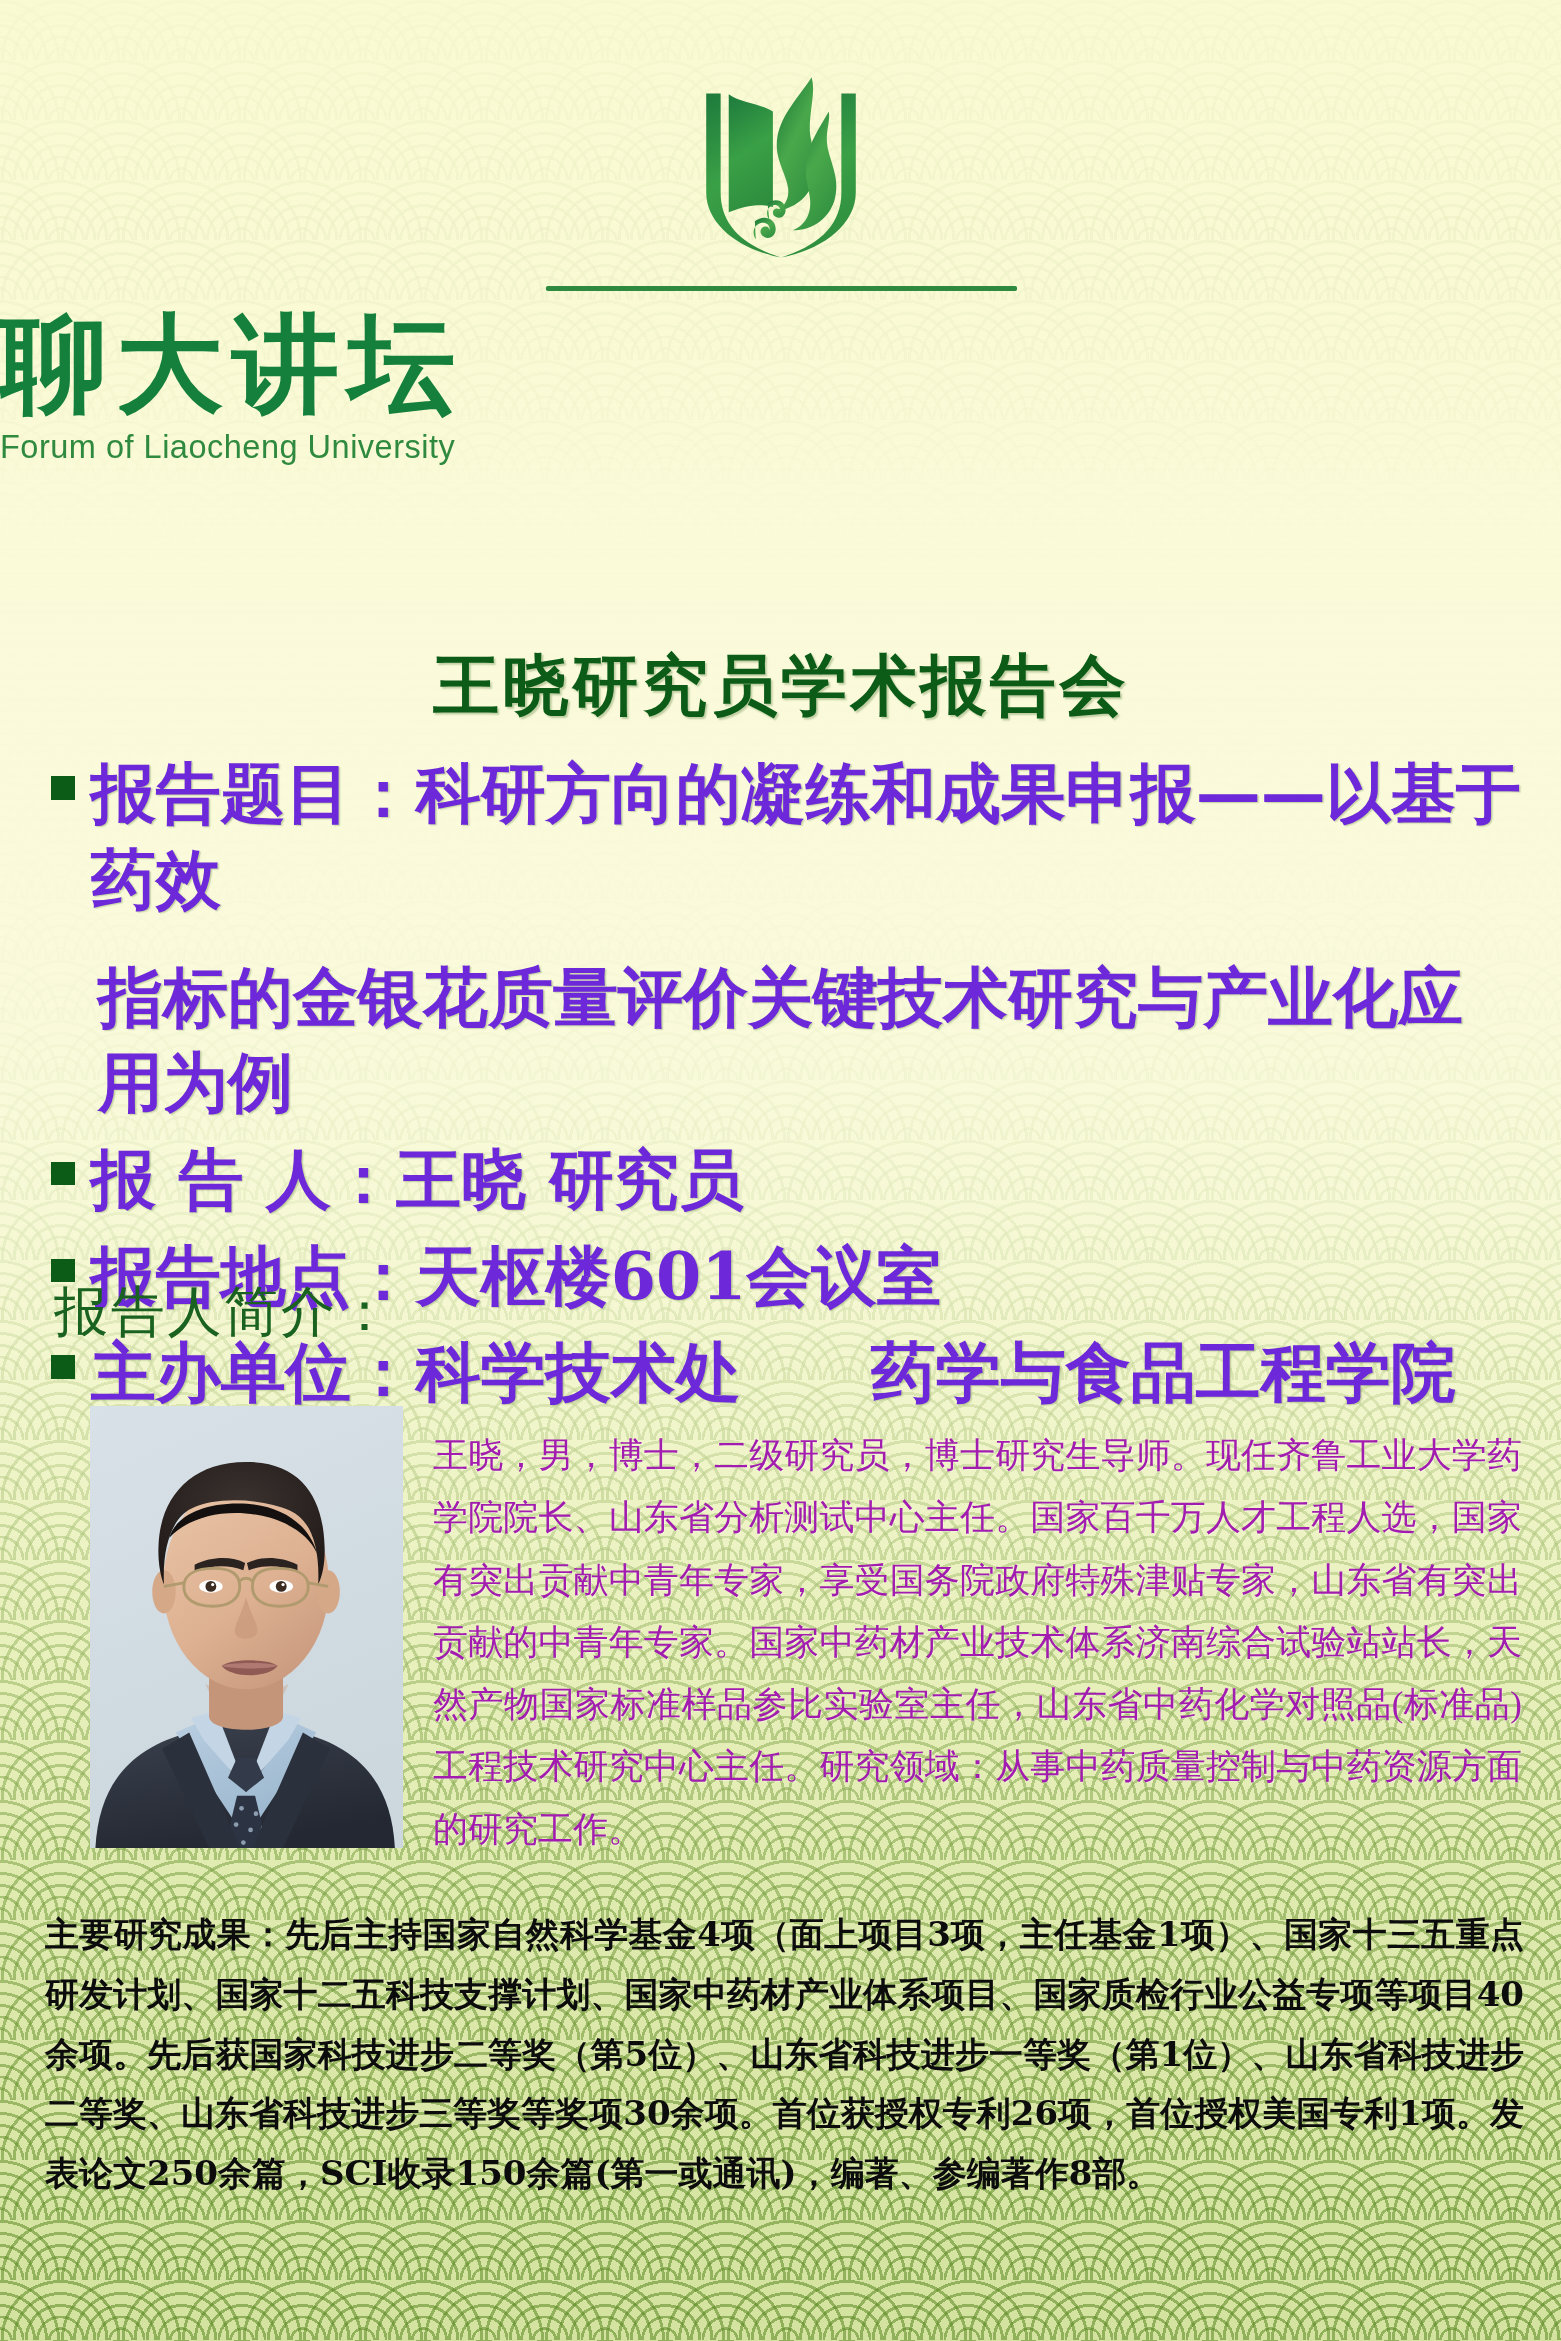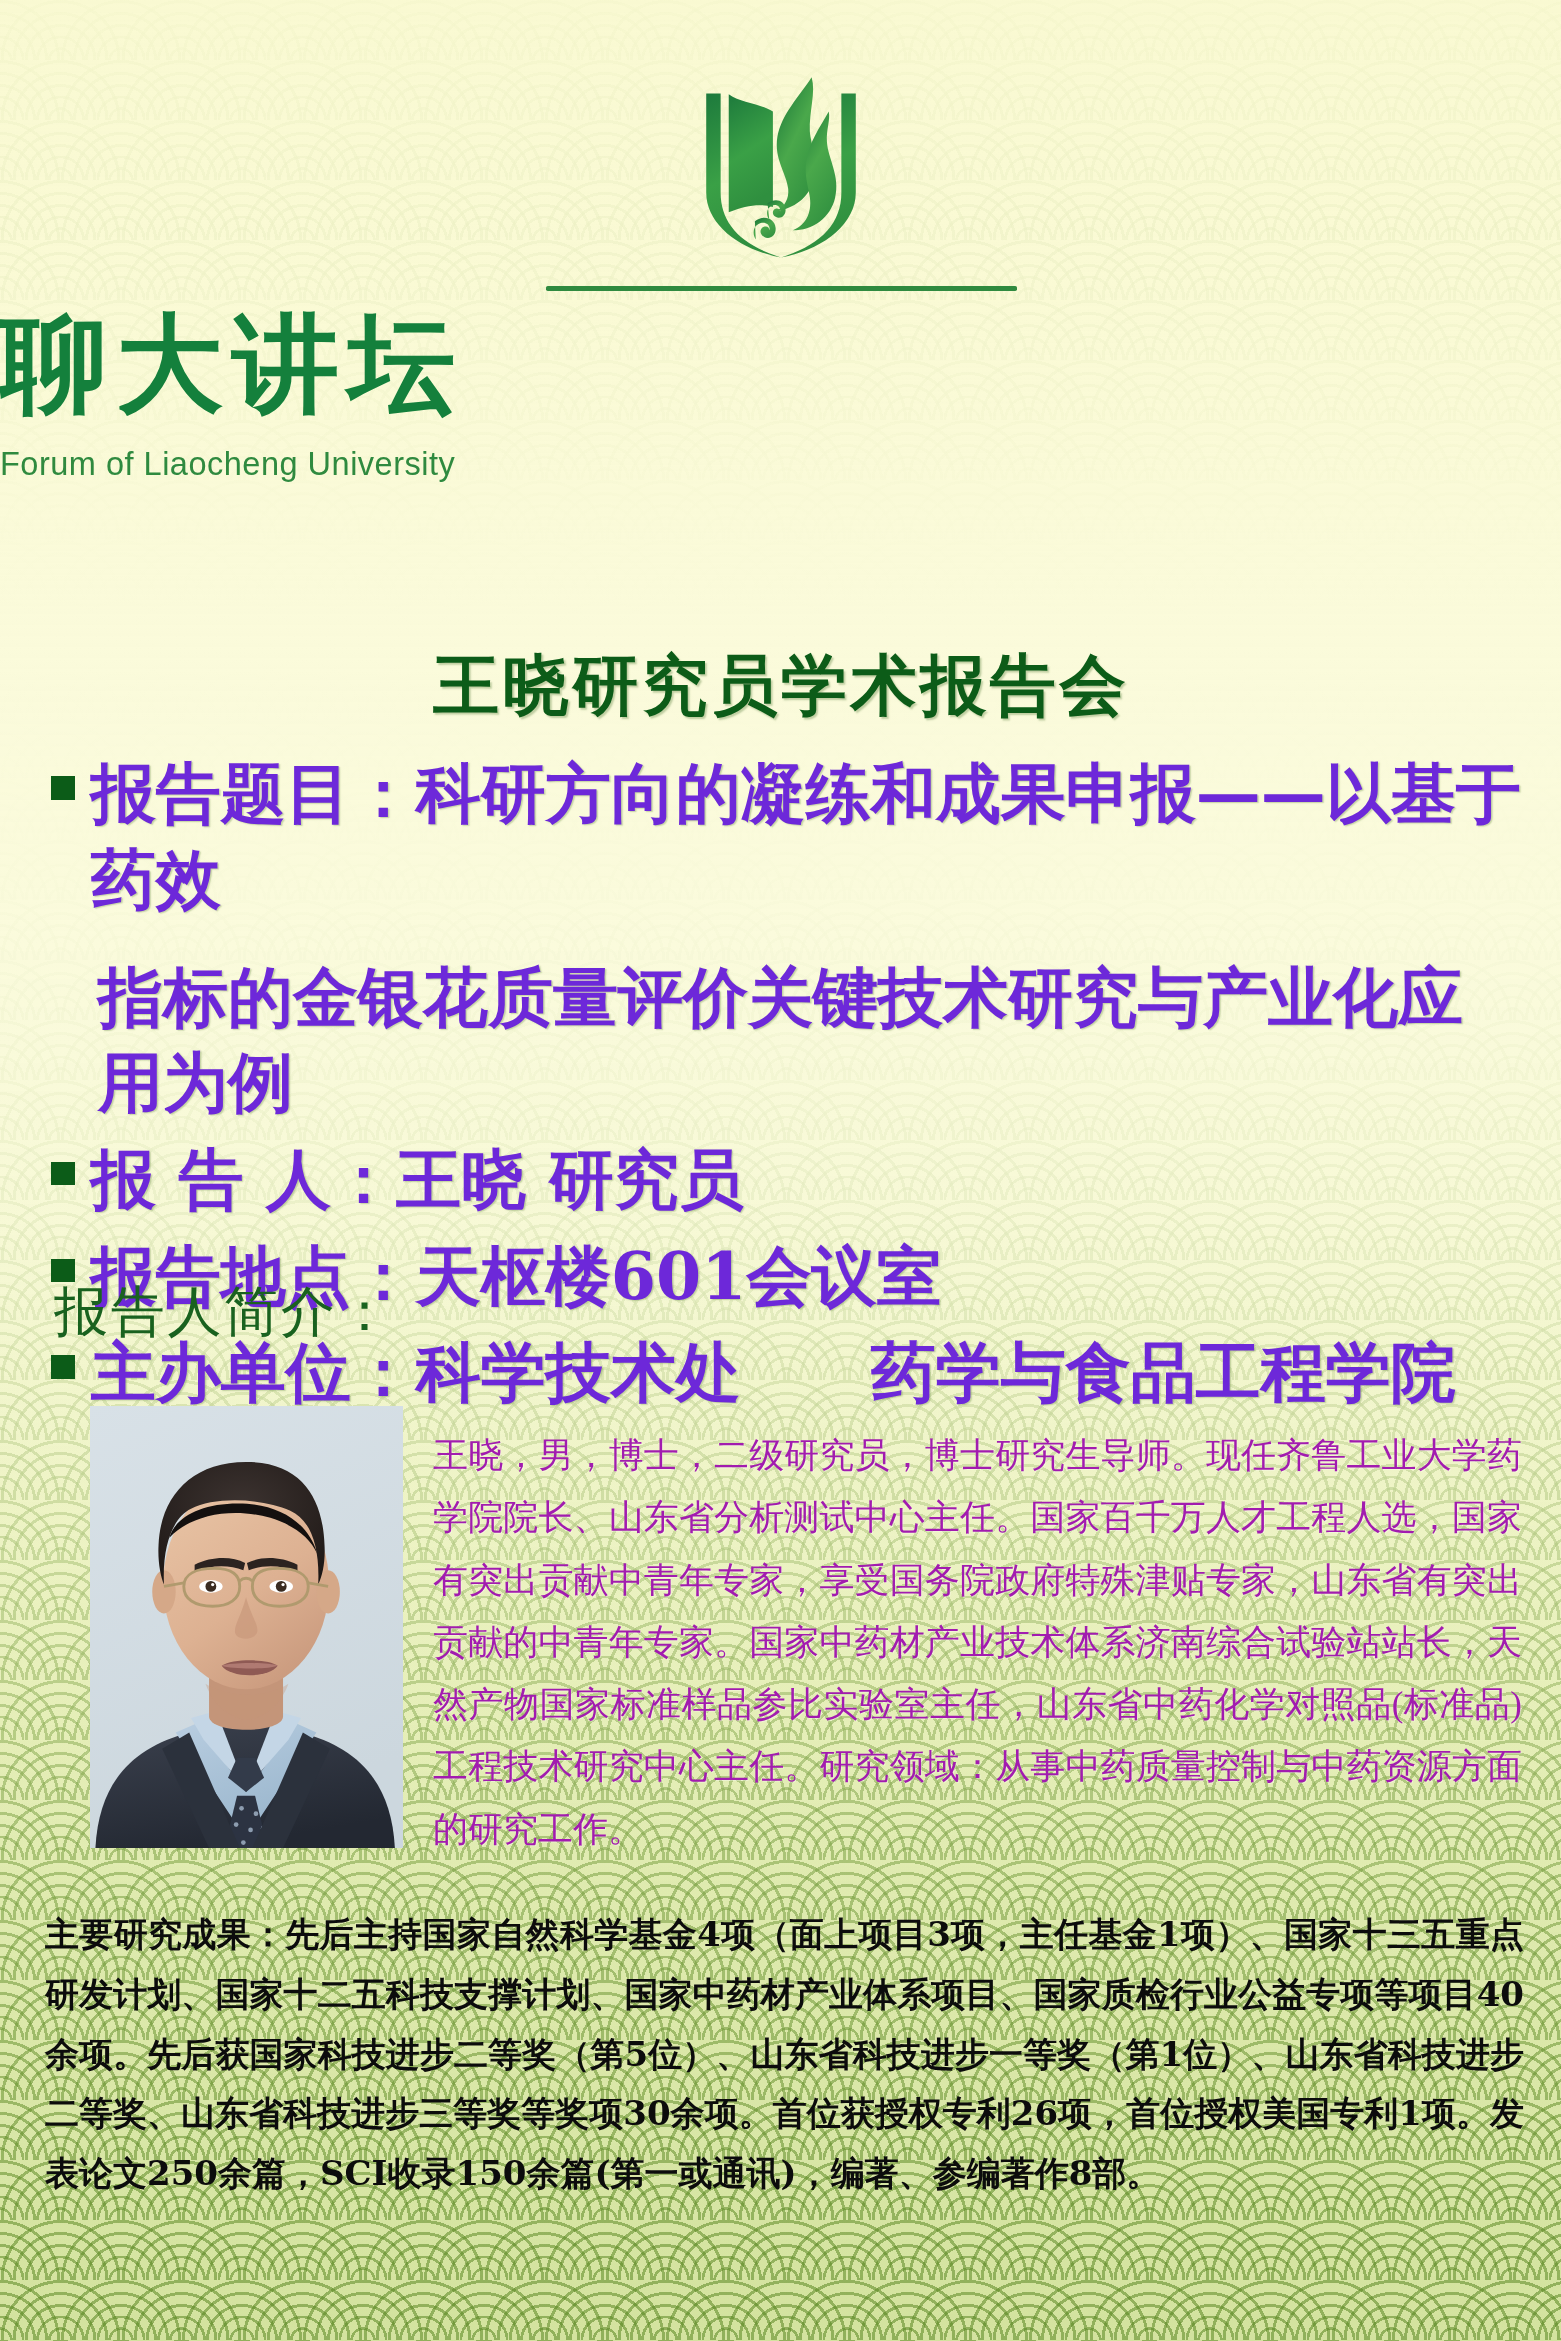--- a/index.html
+++ b/index.html
@@ -111,21 +111,21 @@
     margin-top: 20px;
     font-family: "DejaVu Sans", sans-serif;
     font-weight: 700;
     font-size: 107px;
     letter-spacing: 9px;
     color: #14803c;
     line-height: 1.0;
     white-space: nowrap;
   }
   .logo-sub {
-    margin-top: 28px;
+    margin-top: 11px;
     font-family: "Liberation Sans", sans-serif;
     font-weight: 400;
     font-size: 32.5px;
     letter-spacing: 0.5px;
     color: #2f8a3f;
   }
 
   
   .main-title {
     position: absolute;

